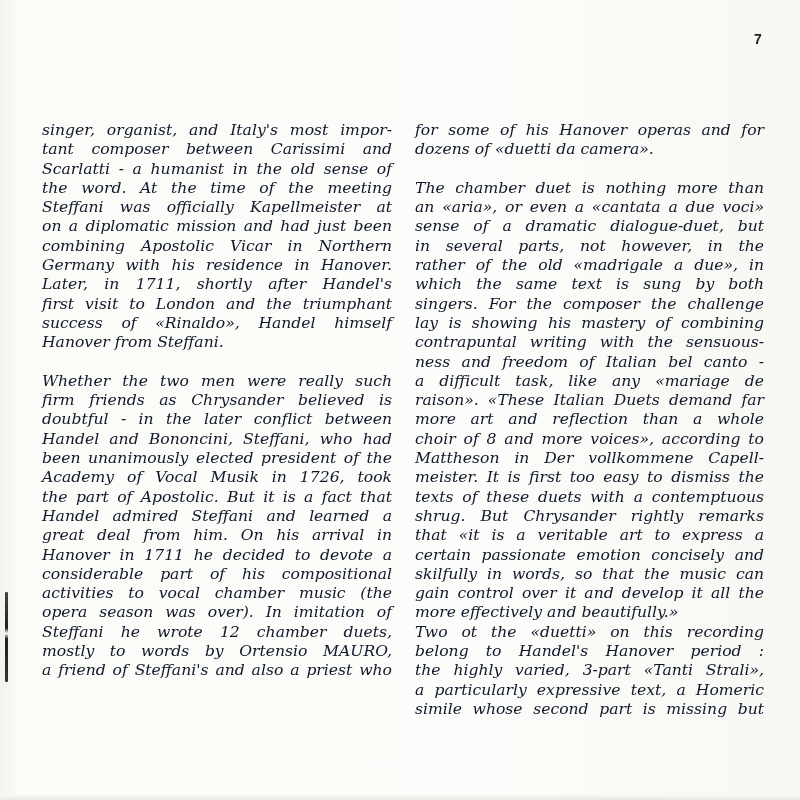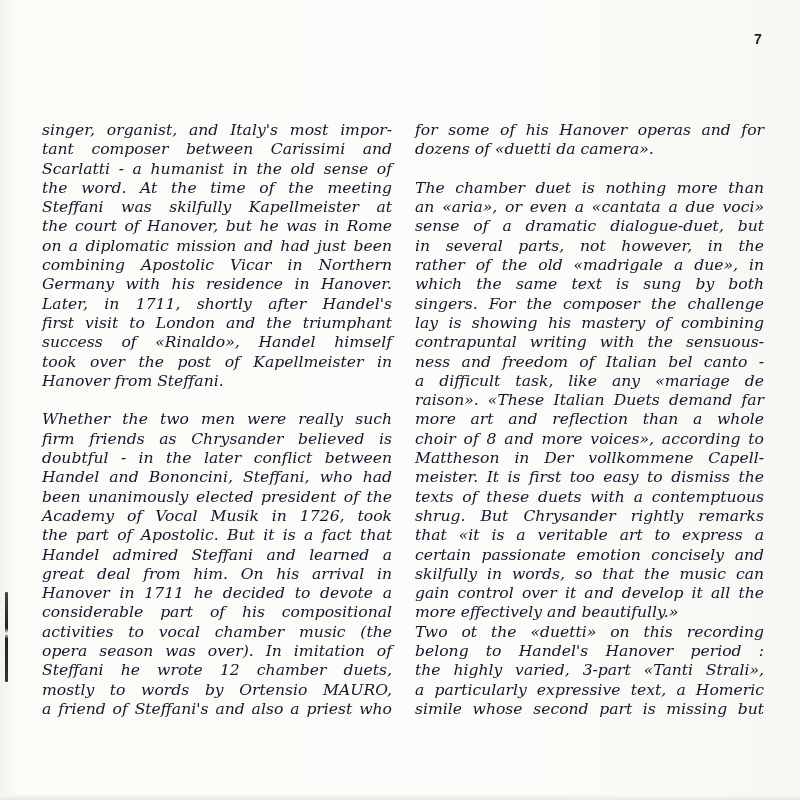--- a/index.html
+++ b/index.html
@@ -54,29 +54,27 @@
 <div class="bottom-edge"></div>
 
 <div class="page-number">7</div>
 
 <div class="column col-left">
   <div>
     <span class="line">singer, organist, and Italy's most impor-</span>
     <span class="line">tant composer between Carissimi and</span>
     <span class="line">Scarlatti - a humanist in the old sense of</span>
     <span class="line">the word. At the time of the meeting</span>
-    <span class="line">Steffani was skilfully Kapellmeister at</span>
-    <span class="line">the court of Hanover, but he was in Rome</span>
+    <span class="line">Steffani was officially Kapellmeister at</span>
     <span class="line">on a diplomatic mission and had just been</span>
     <span class="line">combining Apostolic Vicar in Northern</span>
     <span class="line">Germany with his residence in Hanover.</span>
     <span class="line">Later, in 1711, shortly after Handel's</span>
     <span class="line">first visit to London and the triumphant</span>
     <span class="line">success of «Rinaldo», Handel himself</span>
-    <span class="line">took over the post of Kapellmeister in</span>
     <span class="line last">Hanover from Steffani.</span>
   </div>
   <span class="gap"></span>
   <div>
     <span class="line">Whether the two men were really such</span>
     <span class="line">firm friends as Chrysander believed is</span>
     <span class="line">doubtful - in the later conflict between</span>
     <span class="line">Handel and Bononcini, Steffani, who had</span>
     <span class="line">been unanimously elected president of the</span>
     <span class="line">Academy of Vocal Musik in 1726, took</span>

